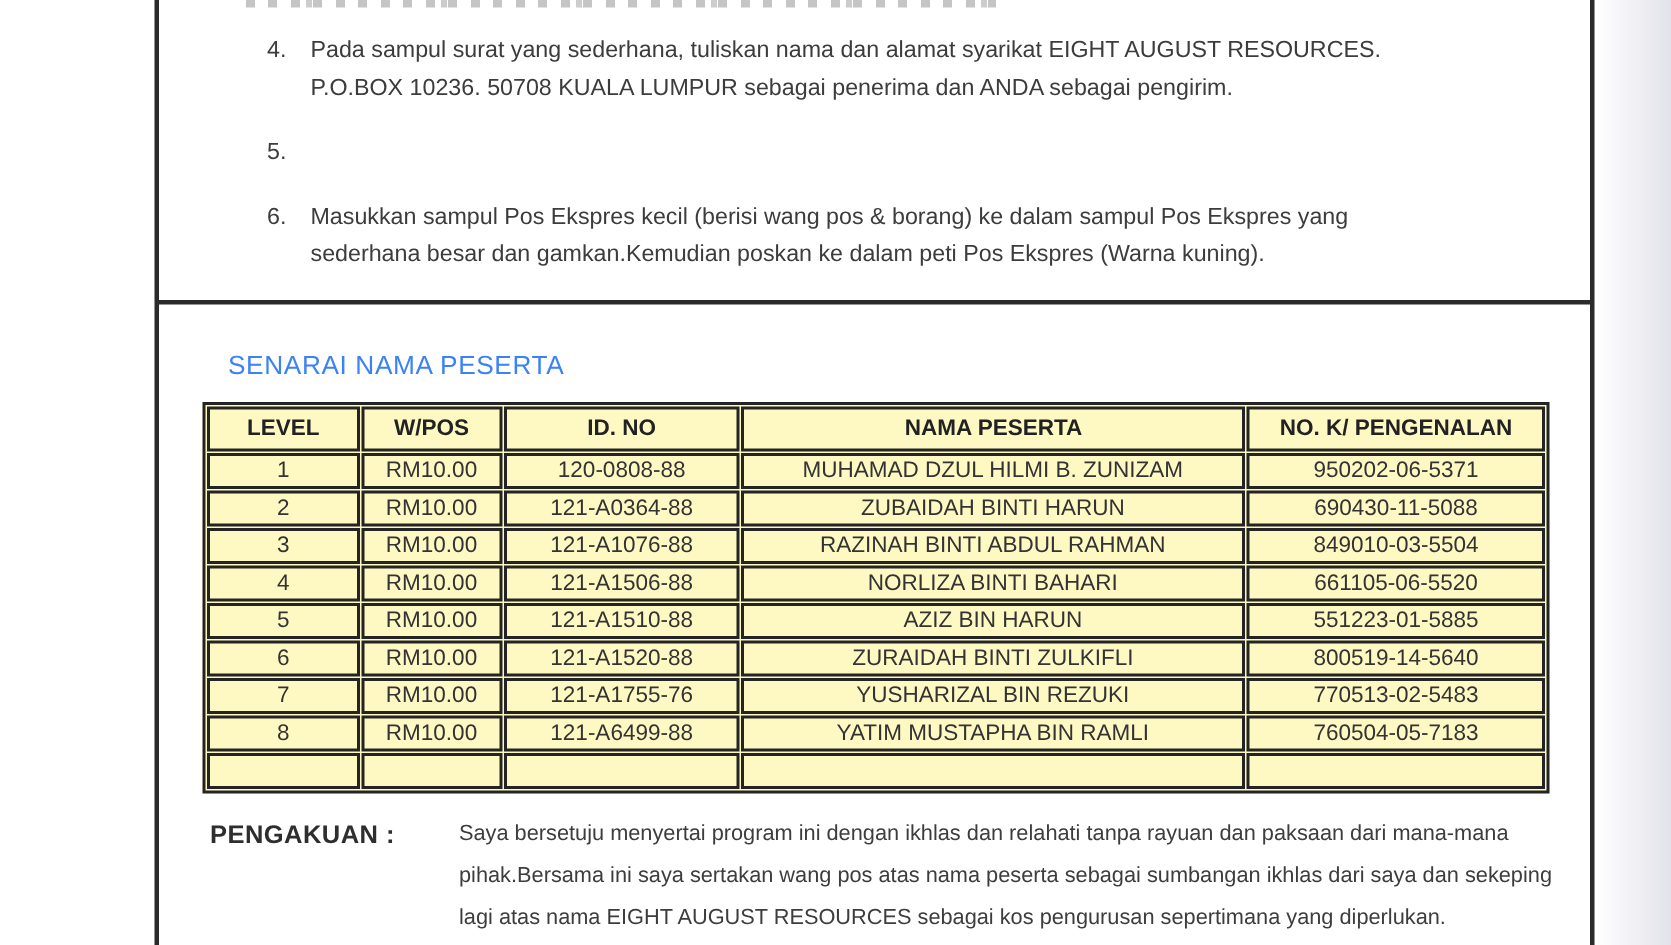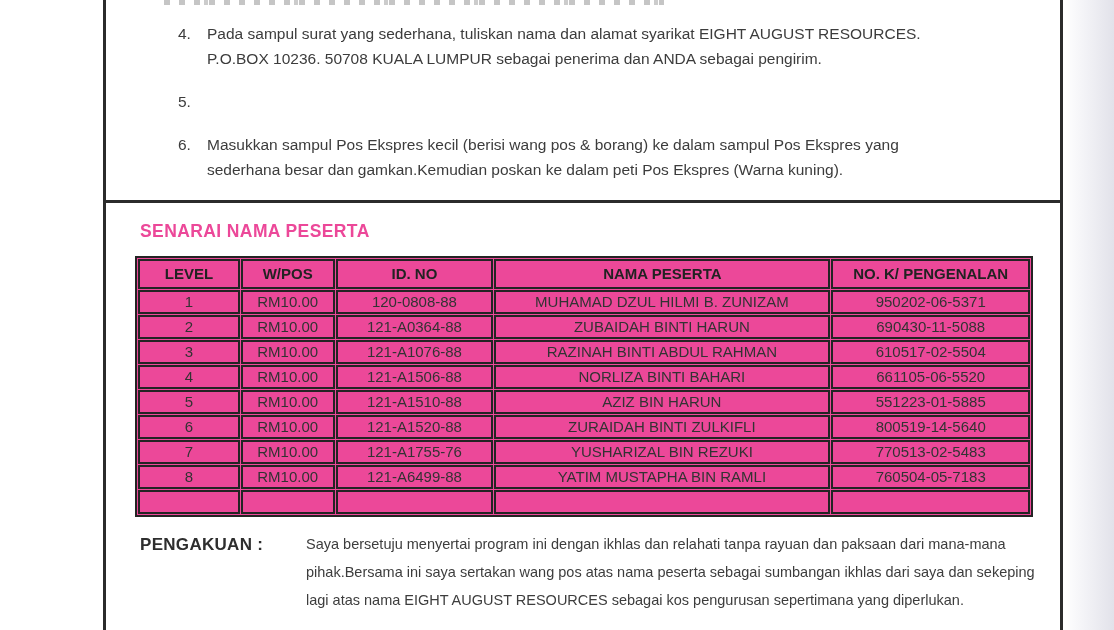--- a/index.html
+++ b/index.html
@@ -57,33 +57,33 @@
   .inst-lines div { white-space: pre-wrap; }
 
   .section-divider {
     height: 3px;
     background: #2b2b2b;
     margin-top: 2px;
   }
 
   .participants { padding: 18px 0 0 34px; }
   .participants h2 {
-    margin: 0;
+    margin: 12px;
     font-size: 17.5px;
-    font-weight: bold;
+    font-weight: normal;
     letter-spacing: .4px;
-    color: #ec4899;
+    color: #3b82f6;
   }
   table.roster {
     margin: 14px 0 0 -5px;
     width: 898px;
     border-collapse: separate;
     border-spacing: 1px;
     border: 2px solid #242424;
-    background: #ec4899;
+    background: #fef9c3;
     table-layout: fixed;
   }
   table.roster th, table.roster td {
     border: 2px solid #242424;
     overflow: hidden;
     white-space: nowrap;
   }
   table.roster th {
     font-size: 15px;
     font-weight: bold;
@@ -192,21 +192,21 @@
           <td>RM10.00</td>
           <td>121-A0364-88</td>
           <td class="name-cell">ZUBAIDAH BINTI HARUN</td>
           <td>690430-11-5088</td>
         </tr>
         <tr>
           <td>3</td>
           <td>RM10.00</td>
           <td>121-A1076-88</td>
           <td class="name-cell">RAZINAH BINTI ABDUL RAHMAN</td>
-          <td>610517-02-5504</td>
+          <td>849010-03-5504</td>
         </tr>
         <tr>
           <td>4</td>
           <td>RM10.00</td>
           <td>121-A1506-88</td>
           <td class="name-cell">NORLIZA BINTI BAHARI</td>
           <td>661105-06-5520</td>
         </tr>
         <tr>
           <td>5</td>

